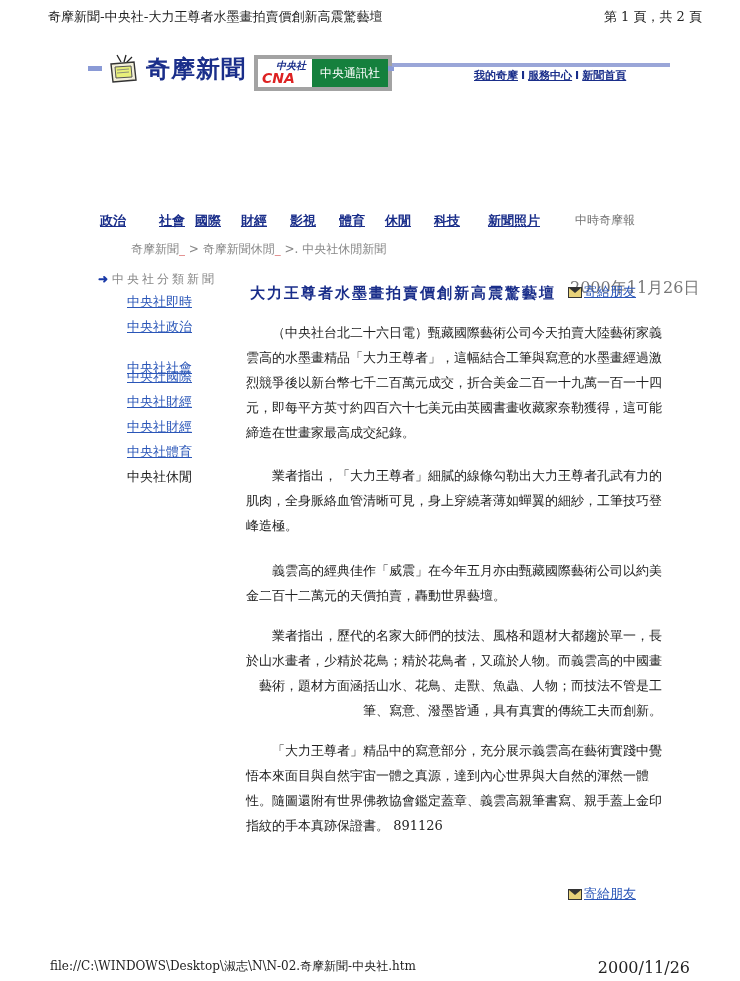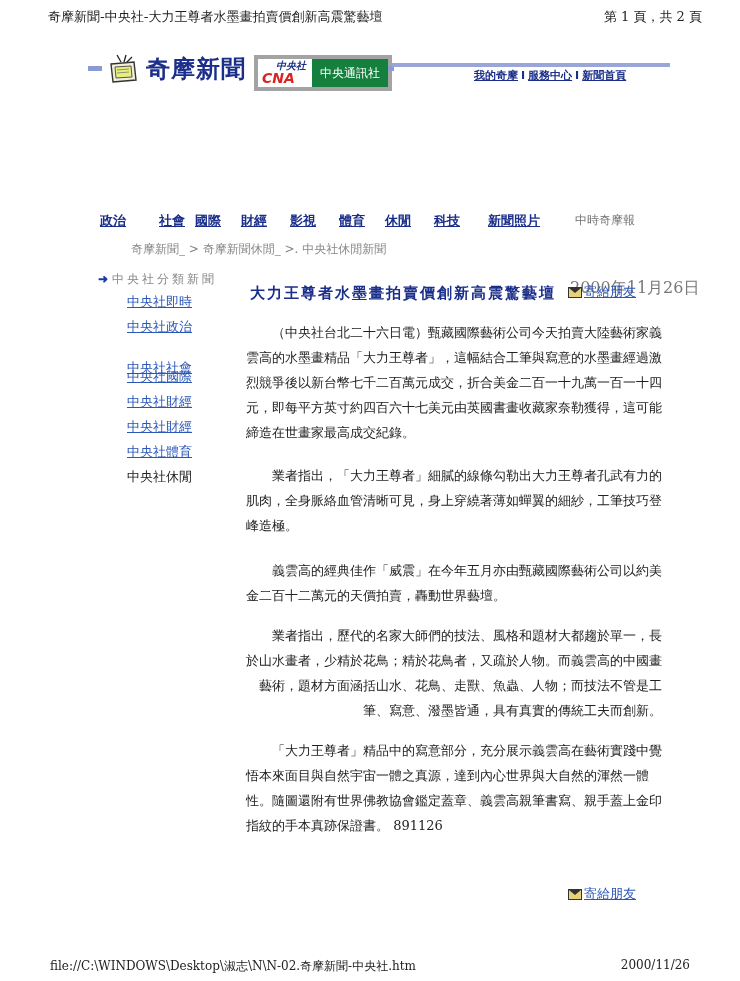--- a/index.html
+++ b/index.html
@@ -59,21 +59,21 @@
   .p1 { top:320px; }
   .p2 { top:463px; }
   .p3 { top:558px; }
   .p4 { top:623px;text-align:right; }
   .p5 { top:738px; }
 
   .mail-link2 { left:568px; top:885px; font-size:13px; font-family:"DejaVu Sans",sans-serif; }
   .mail-link2 a { color:#2a56b8; text-decoration:underline; }
 
   .footer-url { left:50px; top:958px; font-size:12px; color:#222; }
-  .footer-date { right:50px; top:958px; font-size:12px; color:#222; }
+  .footer-date { right:50px; top:958px; font-size:16px; color:#222; }
 </style>
 </head>
 <body>
 
 <div class="abs print-title">奇摩新聞-中央社-大力王尊者水墨畫拍賣價創新高震驚藝壇</div>
 <div class="abs print-page">第 1 頁，共 2 頁</div>
 
 <div class="abs logo-row">
   <div class="dash left"></div>
   <svg class="tv-icon" viewBox="0 0 30 30">

